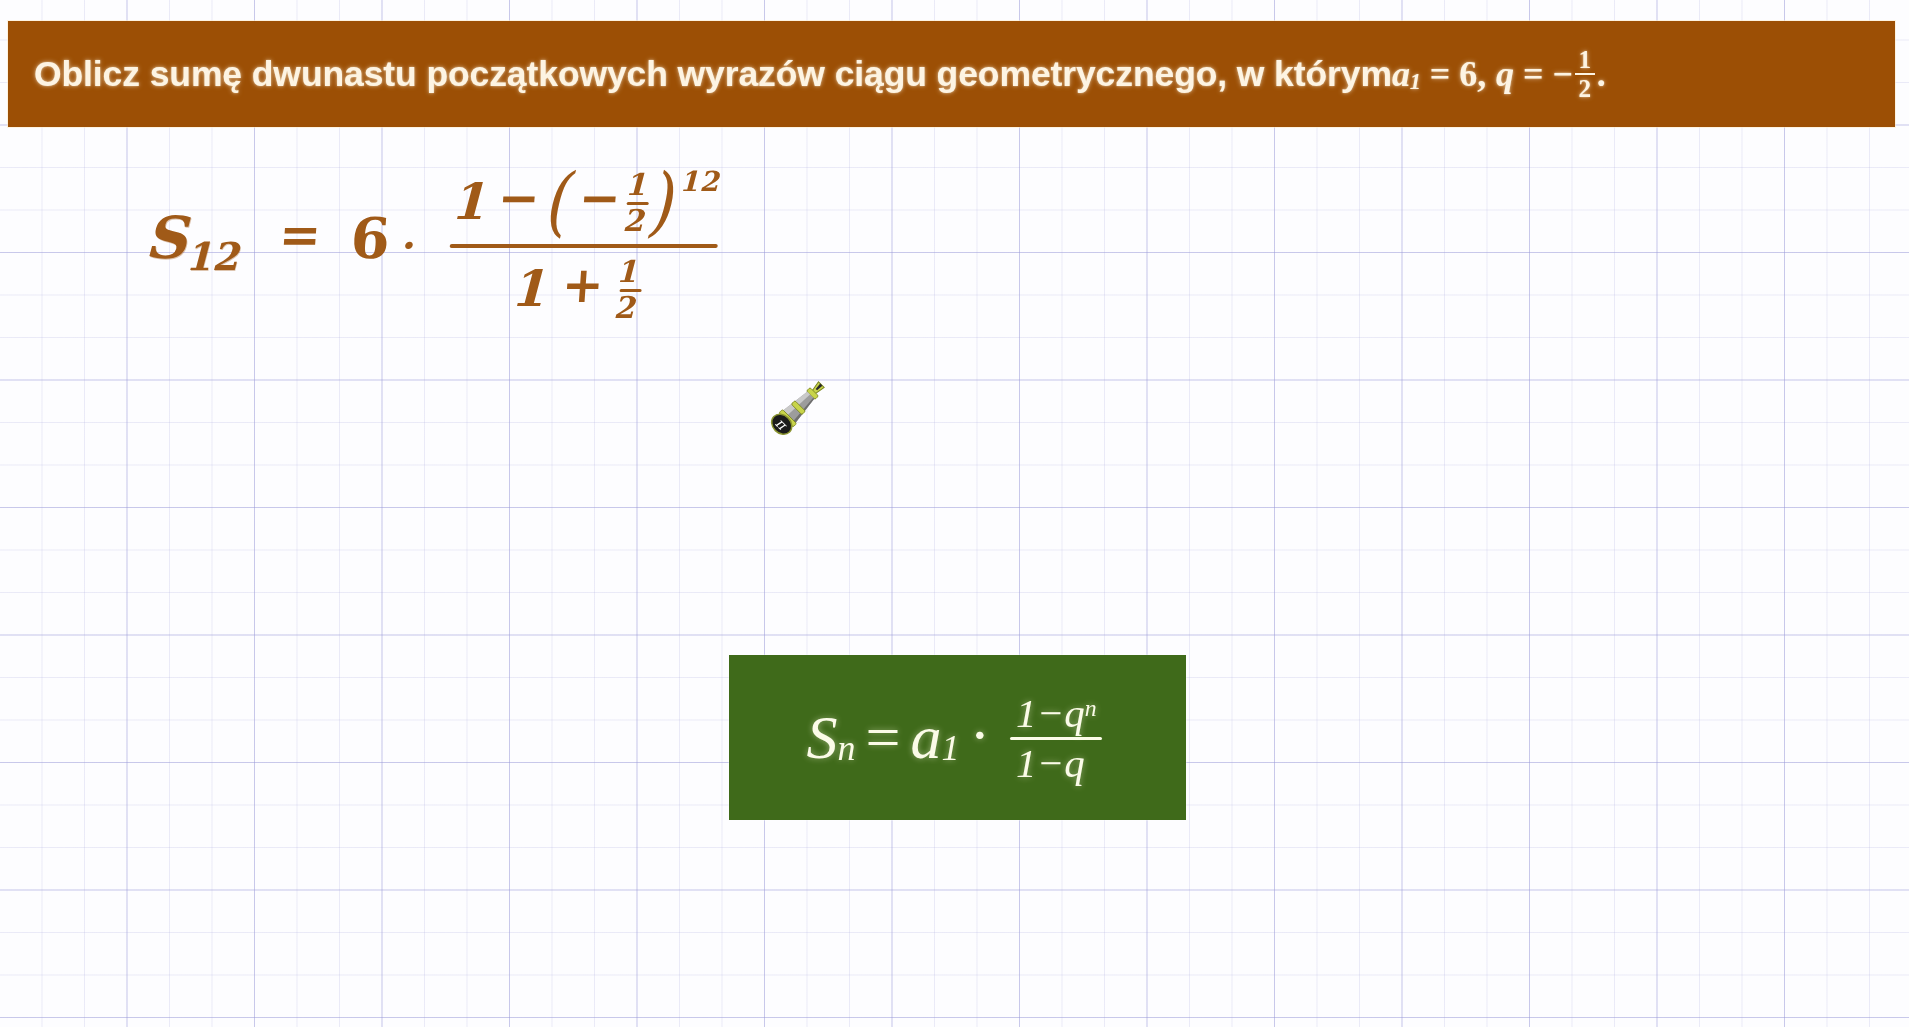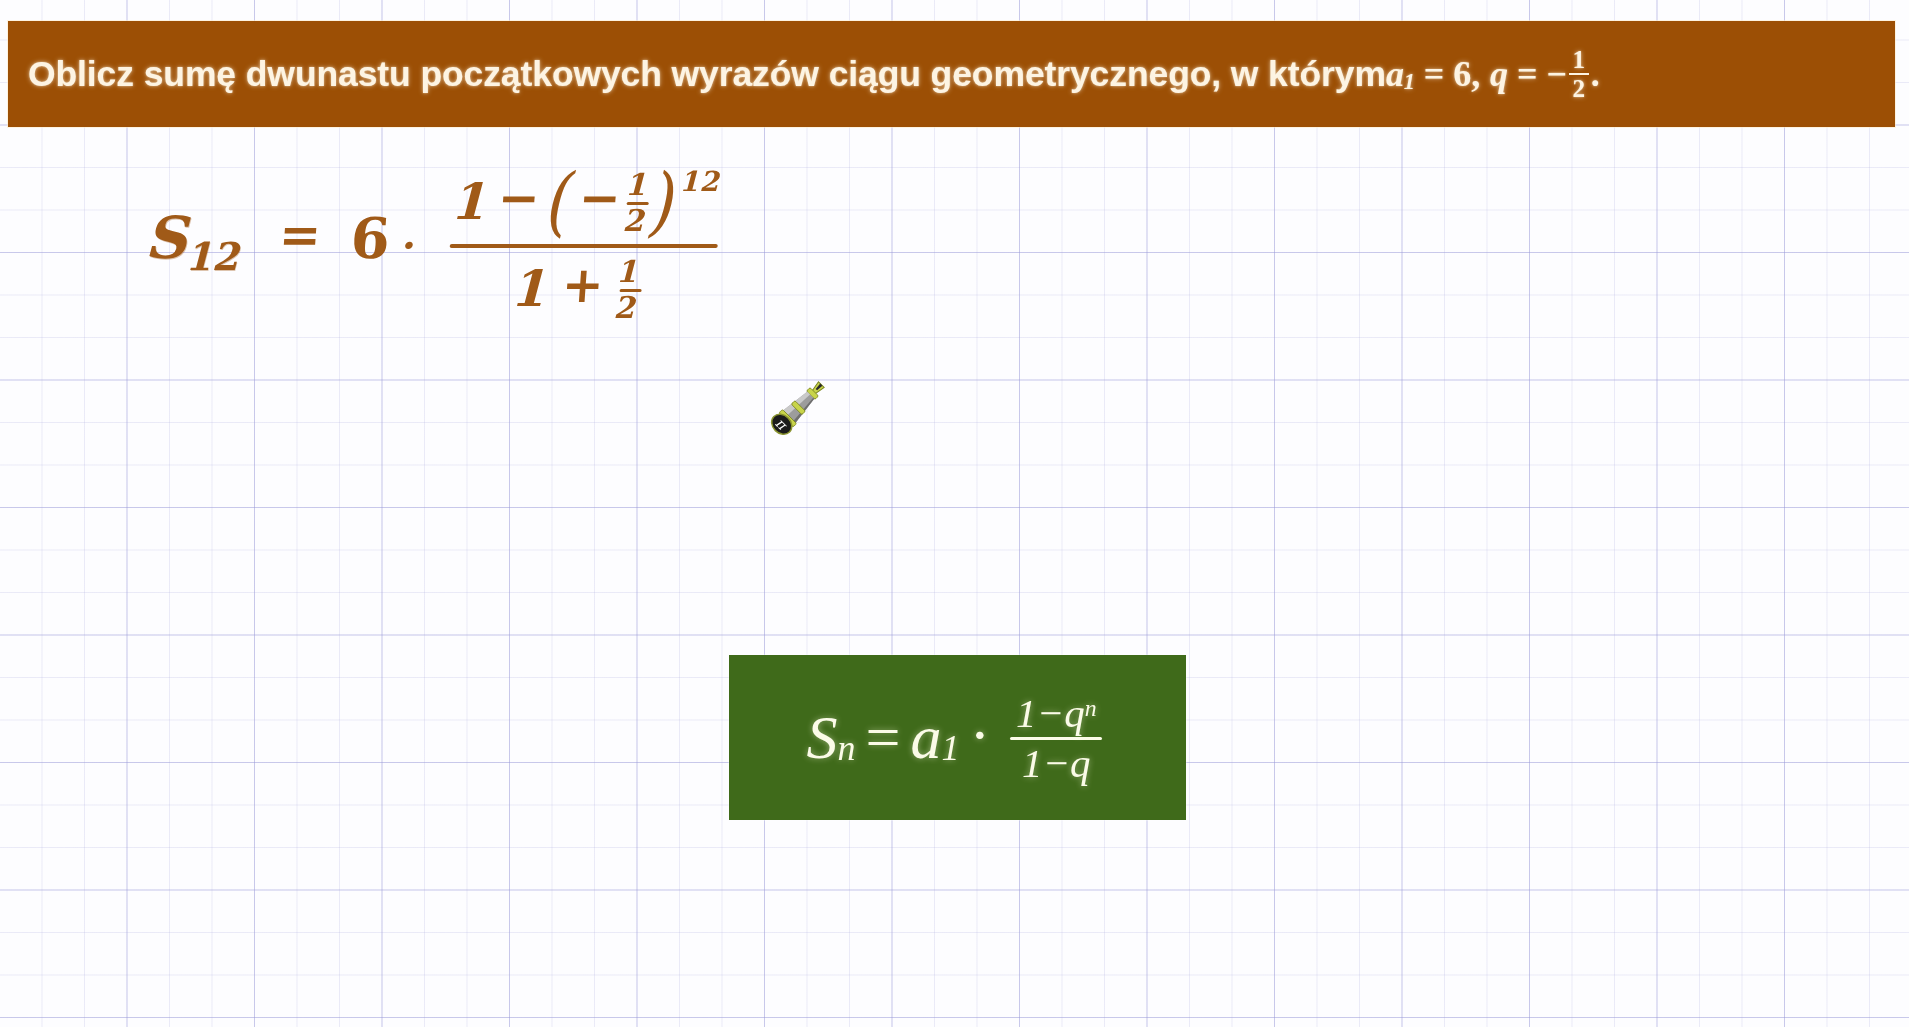--- a/index.html
+++ b/index.html
@@ -34,21 +34,21 @@
     left: 8px;
     top: 21px;
     width: 1887px;
     height: 106px;
     background: #9c4f05;
     box-shadow: 0 0 0 1px rgba(255,235,200,0.55);
     display: flex;
     align-items: center;
   }
   #header-text {
-    padding-left: 20px;
+    padding-left: 26px;
     padding-right: 20px;
     color: #fdf4e3;
     font-size: 35.5px;
     font-weight: 600;
     letter-spacing: -0.1px;
     white-space: nowrap;
     text-shadow: 0 0 5px rgba(255,244,220,0.55), 0 0 2px rgba(255,244,220,0.5);
     display: flex;
     align-items: center;
     justify-content: flex-end;
@@ -252,21 +252,20 @@
   }
   #formula-text .dot {
     font-style: normal;
     margin: 0 10px;
     position: relative;
     top: -2px;
   }
   .gfrac {
     display: inline-flex;
     flex-direction: column;
-    align-items: center;
     line-height: 1.02;
     font-size: 0.66em;
     margin-left: 10px;
     position: relative;
     top: 1px;
   }
   .gfrac .gnum { padding: 0 6px 2px 6px; white-space: nowrap; }
   .gfrac .gden { padding: 3px 6px 0 6px; white-space: nowrap; }
   .gfrac .gbar {
     width: 100%;

